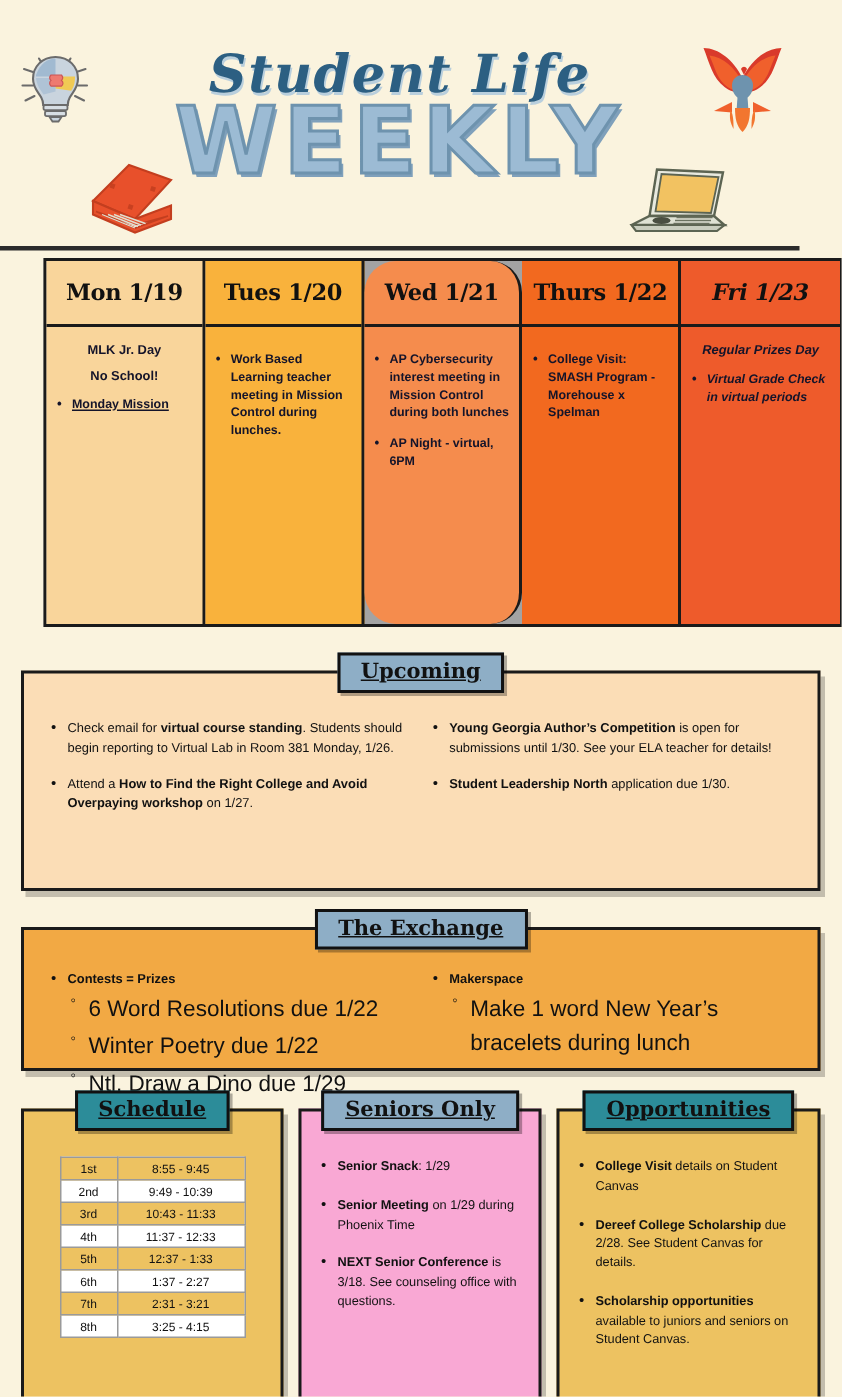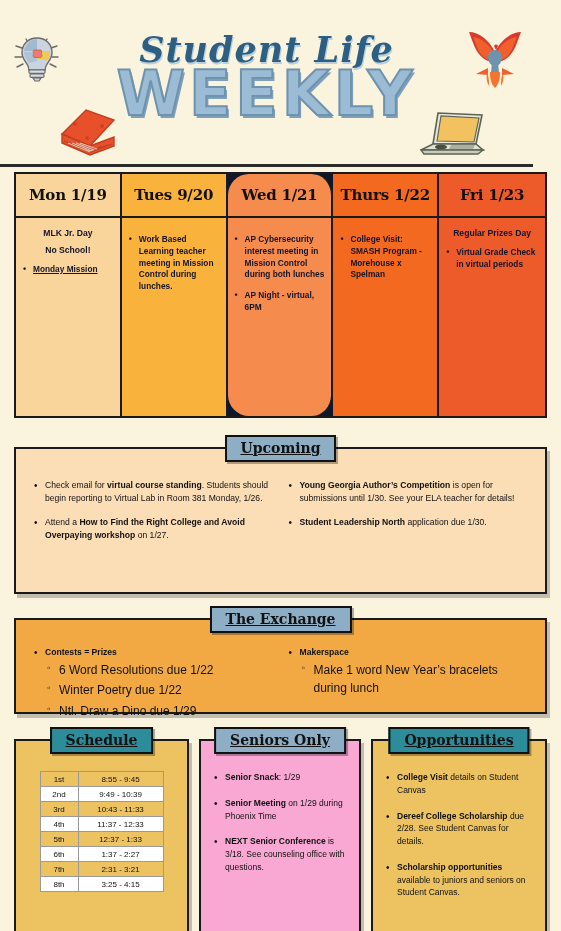--- a/index.html
+++ b/index.html
@@ -33,24 +33,24 @@
   .header-rule { position:absolute; left:0; right:0; bottom:0; height:3px; background:#2b2b2b; }
 
   .hicon { position: absolute; }
   #bulb-icon { left: 8px; top: 6px; }
   #phoenix-icon { right: 6px; top: 4px; }
   #book-icon { left: 52px; top: 76px; }
   #laptop-icon { right: 44px; top: 80px; }
 
   
   .week {
-    position: absolute; left: 14px; top: 148px;
+    position: absolute; left: 29px; top: 148px;
     width: 533px; height: 246px;
     display: grid; grid-template-columns: repeat(5, 1fr);
-    border: 2px solid #1a1a1a; background: #0f172a;
+    border: 2px solid #1a1a1a; background: #a3a3a3;
   }
   .wcol { border-right: 2px solid #1a1a1a; display: flex; flex-direction: column; }
   .wcol:last-child { border-right: none; }
   .wcol .head {
     height: 44px; border-bottom: 2px solid #1a1a1a;
     display: flex; align-items: center; justify-content: center;
     font-family: "DejaVu Serif", serif; font-weight: 700;
     font-size: 15px; color: #111; letter-spacing: -0.2px;
   }
   .wcol .body { flex: 1; padding: 9px 7px 6px 7px; }
@@ -80,21 +80,21 @@
 
   .cols2 { display: flex; width: 100%; height: 100%; }
   .col { flex: 1; padding: 0 6px; }
 
   ul.bl { list-style: none; }
   ul.bl > li { position: relative; padding-left: 13px; margin-bottom: 11px;
                font-size: 8.6px; line-height: 1.5; color: #111; }
   ul.bl > li:before { content: "\2022"; position: absolute; left: 2px; top: -1px; font-size: 10px; }
   ul.sub { list-style: none; margin-top: 2px; }
   ul.sub > li { position: relative; padding-left: 14px; margin-bottom: 2px;
-                font-size: 12px; line-height: 1.55; color: #111; }
+                font-size: 15px; line-height: 1.55; color: #111; }
   ul.sub > li:before { content: "\25E6"; position: absolute; left: 2px; top: -1px; font-size: 10px; }
   b { font-weight: 700; }
 
   #upcoming-panel { left: 14px; top: 423px; width: 533px; height: 147px; background: #FBDDB6; }
   #upcoming-panel .cols2 { padding: 30px 10px 8px 10px; }
 
   #exchange-panel { left: 14px; top: 594px; width: 533px; height: 96px; background: #F2A944; }
   #exchange-panel .cols2 { padding: 26px 10px 6px 10px; }
 
   #schedule-panel { left: 14px; top: 715px; width: 175px; height: 203px; background: #EDC261; }
@@ -204,21 +204,21 @@
         <div class="head">Mon 1/19</div>
         <div class="body">
           <div class="note">MLK Jr. Day</div>
           <div class="note">No School!</div>
           <ul class="wlist">
             <li class="link"><u>Monday Mission</u></li>
           </ul>
         </div>
       </div>
       <div class="wcol" style="background: rgb(249, 178, 60);">
-        <div class="head">Tues 9/20</div>
+        <div class="head">Tues 1/20</div>
         <div class="body">
           <ul class="wlist">
             <li>Work Based Learning teacher meeting in Mission Control during lunches.</li>
           </ul>
         </div>
       </div>
       <div class="wcol" style="background: rgb(245, 140, 77); border-radius: 21px;">
         <div class="head">Wed 1/21</div>
         <div class="body">
           <ul class="wlist">
@@ -228,21 +228,21 @@
         </div>
       </div>
       <div class="wcol" style="background: rgb(242, 105, 31);">
         <div class="head">Thurs 1/22</div>
         <div class="body">
           <ul class="wlist">
             <li>College Visit: SMASH Program - Morehouse x Spelman</li>
           </ul>
         </div>
       </div>
-      <div class="wcol" style="background: rgb(238, 91, 43);">
+      <div class="wcol" style="background: rgb(238, 91, 43); font-style: italic;">
         <div class="head">Fri 1/23</div>
         <div class="body">
           <div class="note">Regular Prizes Day</div>
           <ul class="wlist">
             <li>Virtual Grade Check in virtual periods</li>
           </ul>
         </div>
       </div>
     </div>
 

